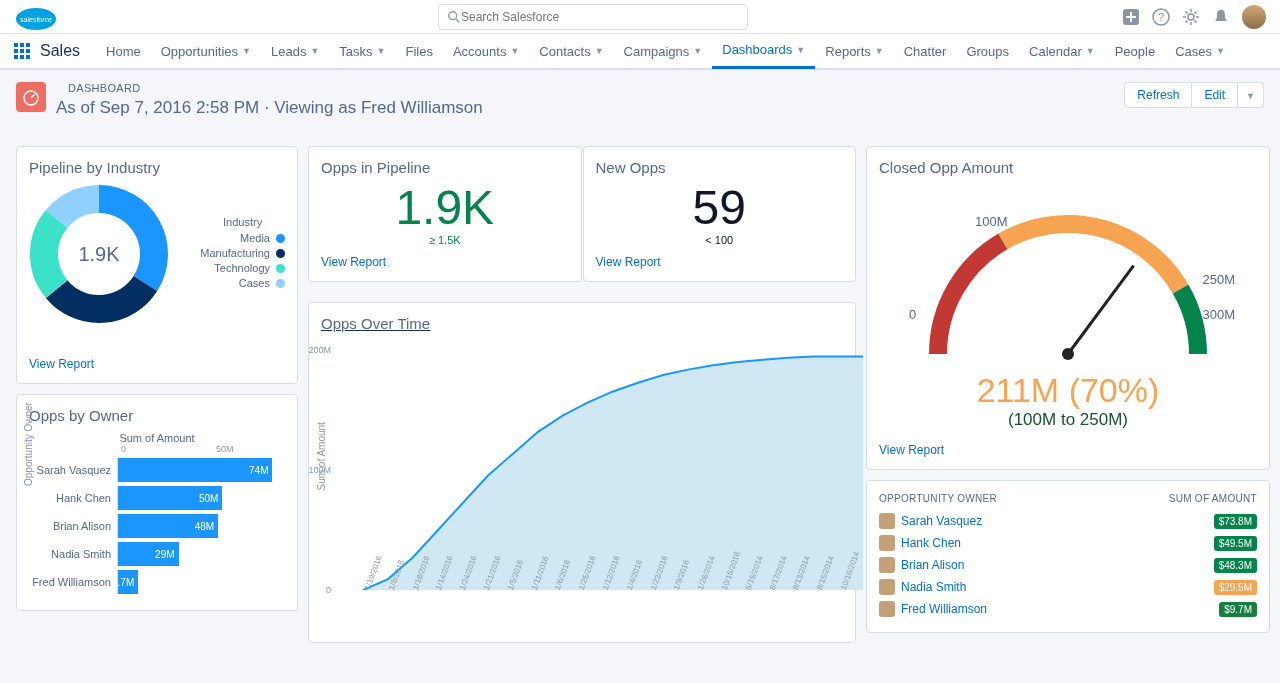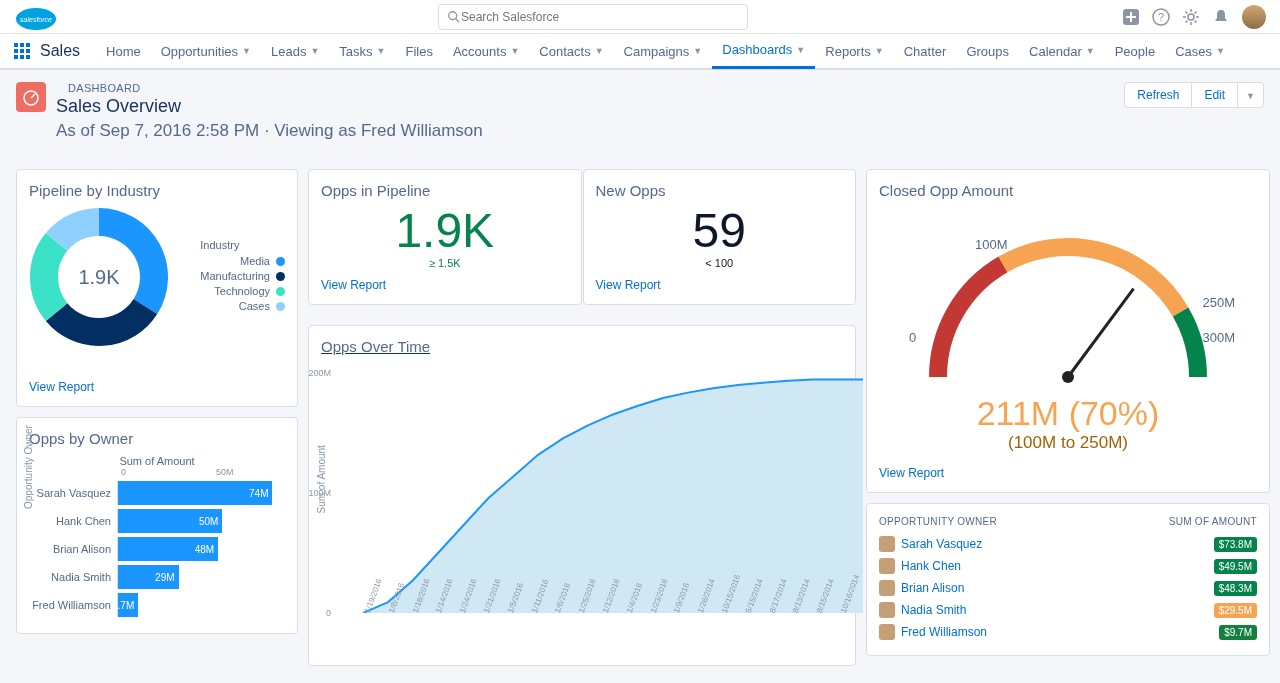--- a/index.html
+++ b/index.html
@@ -35,21 +35,21 @@
 .inline-cards { display: flex; gap: 1px; margin-bottom: 10px; }
 .inline-cards .card { flex: 1; }
 .metric-big { font-size: 48px; font-weight: 300; text-align: center; line-height: 1; }
 .metric-green { color: #04844b; }
 .metric-red { color: #0f172a; }
 .metric-sub { font-size: 11px; text-align: center; margin-top: 2px; margin-bottom: 8px; }
 .donut-wrap { display: flex; align-items: center; }
 .donut { position: relative; width: 140px; height: 140px; }
 .donut-center { position: absolute; inset: 0; display: flex; align-items: center; justify-content: center; font-size: 20px; color: #54698d; }
 .legend { margin-left: auto; font-size: 11px; }
-.legend-title { color: #54698d; text-align: left; margin-bottom: 4px; }
+.legend-title { color: #54698d; text-align: center; margin-bottom: 4px; }
 .legend-row { display: flex; justify-content: flex-end; align-items: center; gap: 6px; margin-bottom: 3px; color: #54698d; }
 .legend-dot { width: 9px; height: 9px; border-radius: 50%; }
 .bars-wrap { position: relative; }
 .bars-title { font-size: 11px; text-align: center; color: #54698d; }
 .bars-axis-top { display: flex; font-size: 9px; color: #8a96a6; padding-left: 92px; }
 .bar-row { display: flex; align-items: center; margin: 4px 0; font-size: 11px; }
 .bar-label { width: 88px; text-align: right; padding-right: 6px; color: #54698d; font-size: 11px; }
 .bar-track { flex: 1; height: 24px; position: relative; border-left: 1px solid #d8dde6; }
 .bar-fill { height: 100%; background: #1b96ff; position: relative; }
 .bar-val { position: absolute; right: 4px; top: 50%; transform: translateY(-50%); color: #fff; font-size: 10px; }
@@ -57,21 +57,21 @@
 .area-chart { position: relative; height: 290px; }
 .area-ylabel { position: absolute; left: 0; top: 50%; transform: rotate(-90deg); transform-origin: left center; font-size: 10px; color: #8a96a6; }
 .area-y-ticks { position: absolute; left: 18px; top: 10px; height: 240px; font-size: 9px; color: #8a96a6; }
 .area-y-ticks div { position: absolute; right: 8px; transform: translateY(-50%); }
 .area-svg { position: absolute; left: 42px; right: 4px; top: 10px; height: 240px; }
 .area-x-ticks { position: absolute; left: 42px; right: 4px; bottom: 0; height: 44px; font-size: 8px; color: #8a96a6; }
 .area-x-ticks span { position: absolute; transform: rotate(-70deg); transform-origin: top left; white-space: nowrap; top: 2px; }
 .gauge-wrap { text-align: center; position: relative; }
 .gauge-svg { width: 340px; height: 180px; }
 .gauge-val { color: #f7a452; font-size: 34px; font-weight: 400; margin-top: 4px; }
-.gauge-range { color: #a16207; font-size: 17px; }
+.gauge-range { color: #14532d; font-size: 17px; }
 .gtick { position: absolute; font-size: 13px; color: #54698d; }
 .table-card { padding: 12px; }
 .tbl-head { display: flex; justify-content: space-between; font-size: 10px; color: #54698d; letter-spacing: 0.3px; margin-bottom: 6px; }
 .tbl-row { display: flex; align-items: center; padding: 3px 0; font-size: 12px; }
 .tbl-avatar { width: 16px; height: 16px; border-radius: 3px; background: #c4a078; margin-right: 6px; }
 .tbl-name { color: #0070d2; cursor: pointer; }
 .tbl-amt { margin-left: auto; padding: 2px 5px; border-radius: 3px; color: #fff; font-size: 10px; font-weight: 500; }
 .col2-stack { display: flex; flex-direction: column; gap: 10px; }
 .opps-over-card { padding: 12px; text-decoration: underline; }
 </style>
@@ -144,21 +144,20 @@
 
 <div class="pagehead">
   <div class="ph-icon">
     <svg width="18" height="18" viewBox="0 0 18 18">
         <circle cx="9" cy="10" r="7" fill="none" stroke="#fff" stroke-width="1.5"></circle>
         <line x1="9" y1="10" x2="13" y2="6" stroke="#fff" stroke-width="1.5"></line>
       </svg>
   </div>
   <div>
     <div class="ph-eyebrow">DASHBOARD</div>
-    <div class="ph-title">Sales Overview</div>
     <div class="ph-meta">As of Sep 7, 2016 2:58 PM · Viewing as Fred Williamson</div>
   </div>
   <div class="ph-actions">
     <button class="btn">Refresh</button>
     <button class="btn mid">Edit</button>
     <button class="btn caret"><span class="chev">▼</span></button>
   </div>
 </div>
 
 <div class="grid">

